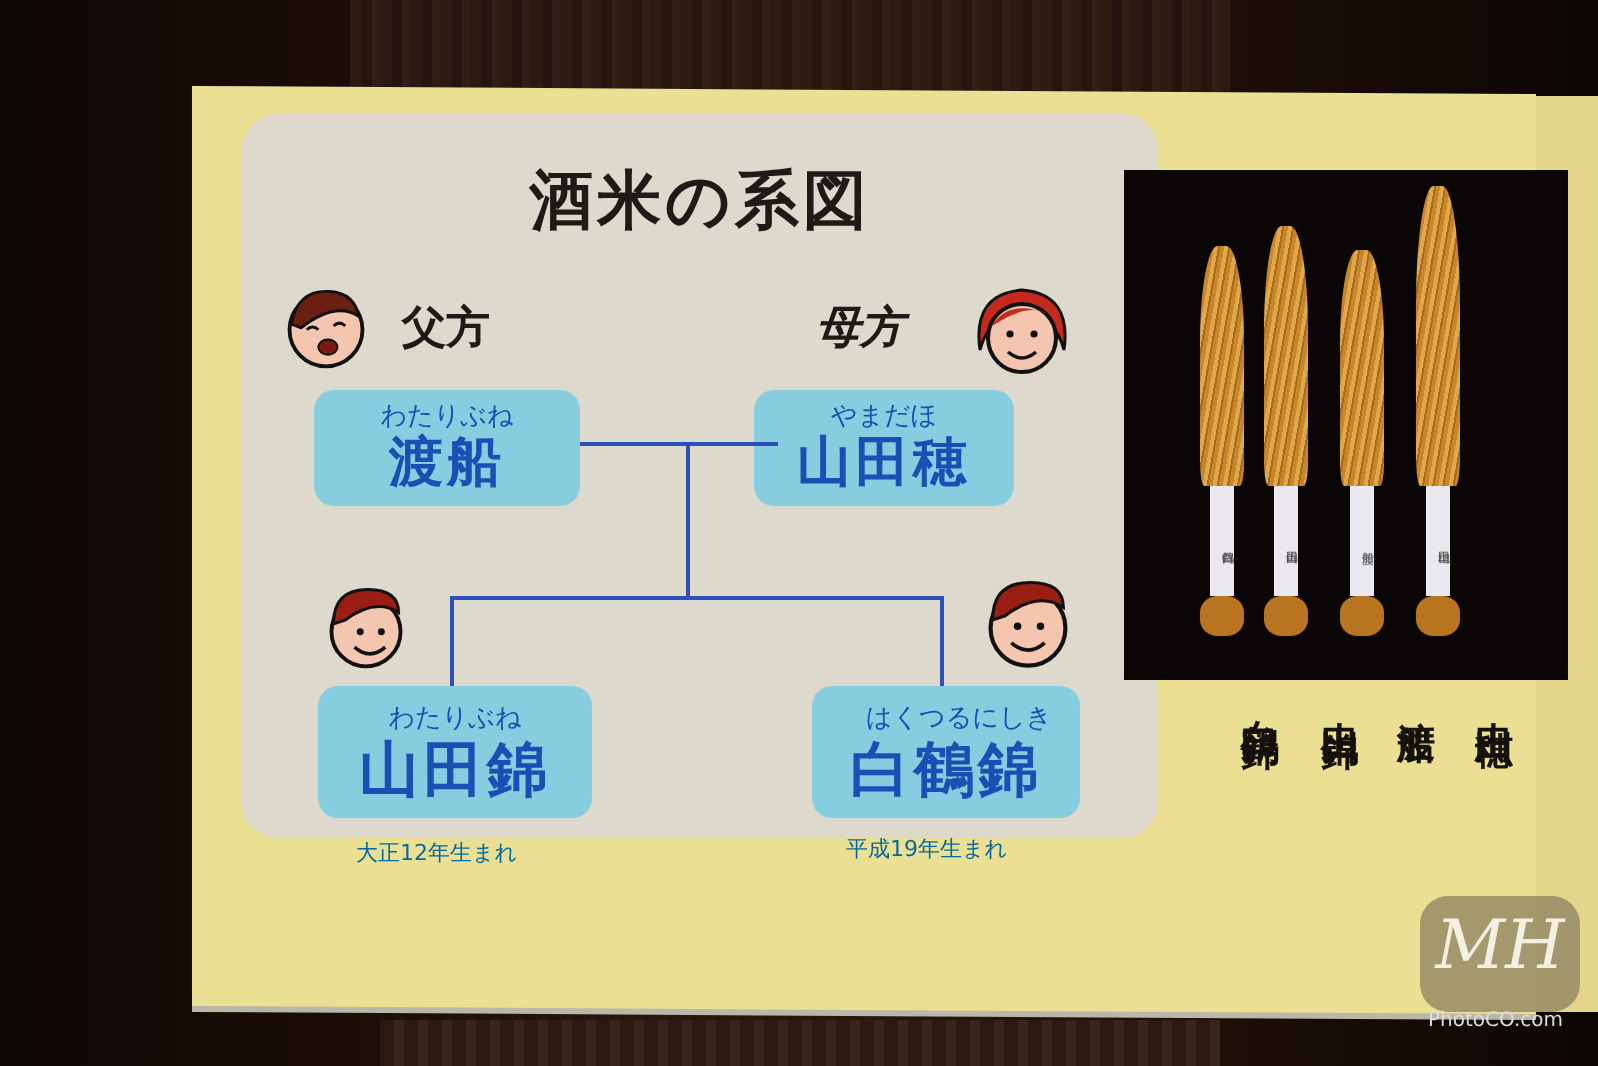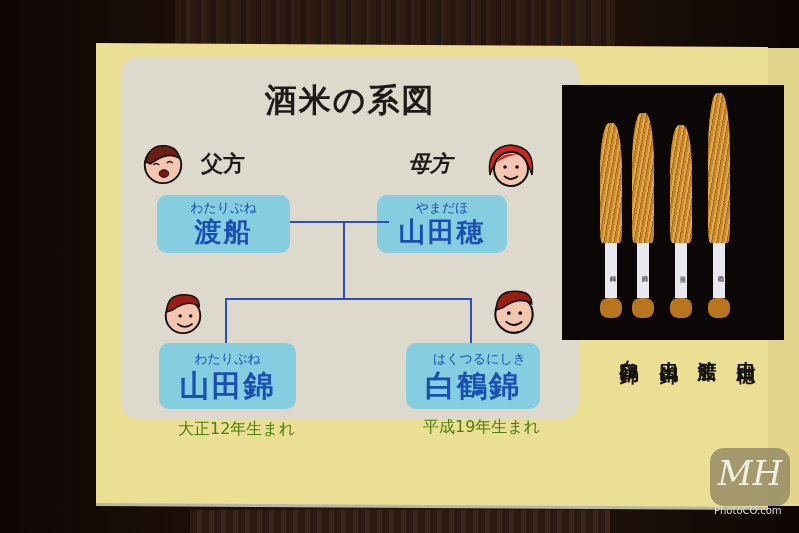--- a/index.html
+++ b/index.html
@@ -25,21 +25,21 @@
     position:absolute; left:0; top:22px; width:100%; text-align:center;
     font-size:32px; font-weight:bold; color:#1d1a17; letter-spacing:2px;
   }
   .side-label { position:absolute; font-size:22px; font-weight:bold; color:#1d1a17; }
   .face { position:absolute; width:48px; height:48px; }
   .box {
     position:absolute; background:#86cde0; border-radius:10px; text-align:center; color:#1c4fb3;
   }
   .box .ruby { font-size:13px; margin-top:4px; }
   .box .name { font-size:27px; font-weight:bold; letter-spacing:2px; line-height:30px; }
-  .born { position:absolute; font-size:16px; color:#4d7c0f; }
+  .born { position:absolute; font-size:11px; color:#0369a1; }
   .line { position:absolute; background:#2f4fb8; }
   .photo {
     position:absolute; left:562px; top:85px; width:222px; height:255px; background:#0a0706;
   }
   .stalk { position:absolute; bottom:22px; width:18px; }
   .stalk .ear {
     width:22px; margin-left:-2px;
     background: repeating-linear-gradient(100deg, #c8862b 0 2px, #e0a848 2px 4px, #a86a20 4px 5px);
     border-radius: 40% 40% 10% 10%;
   }

